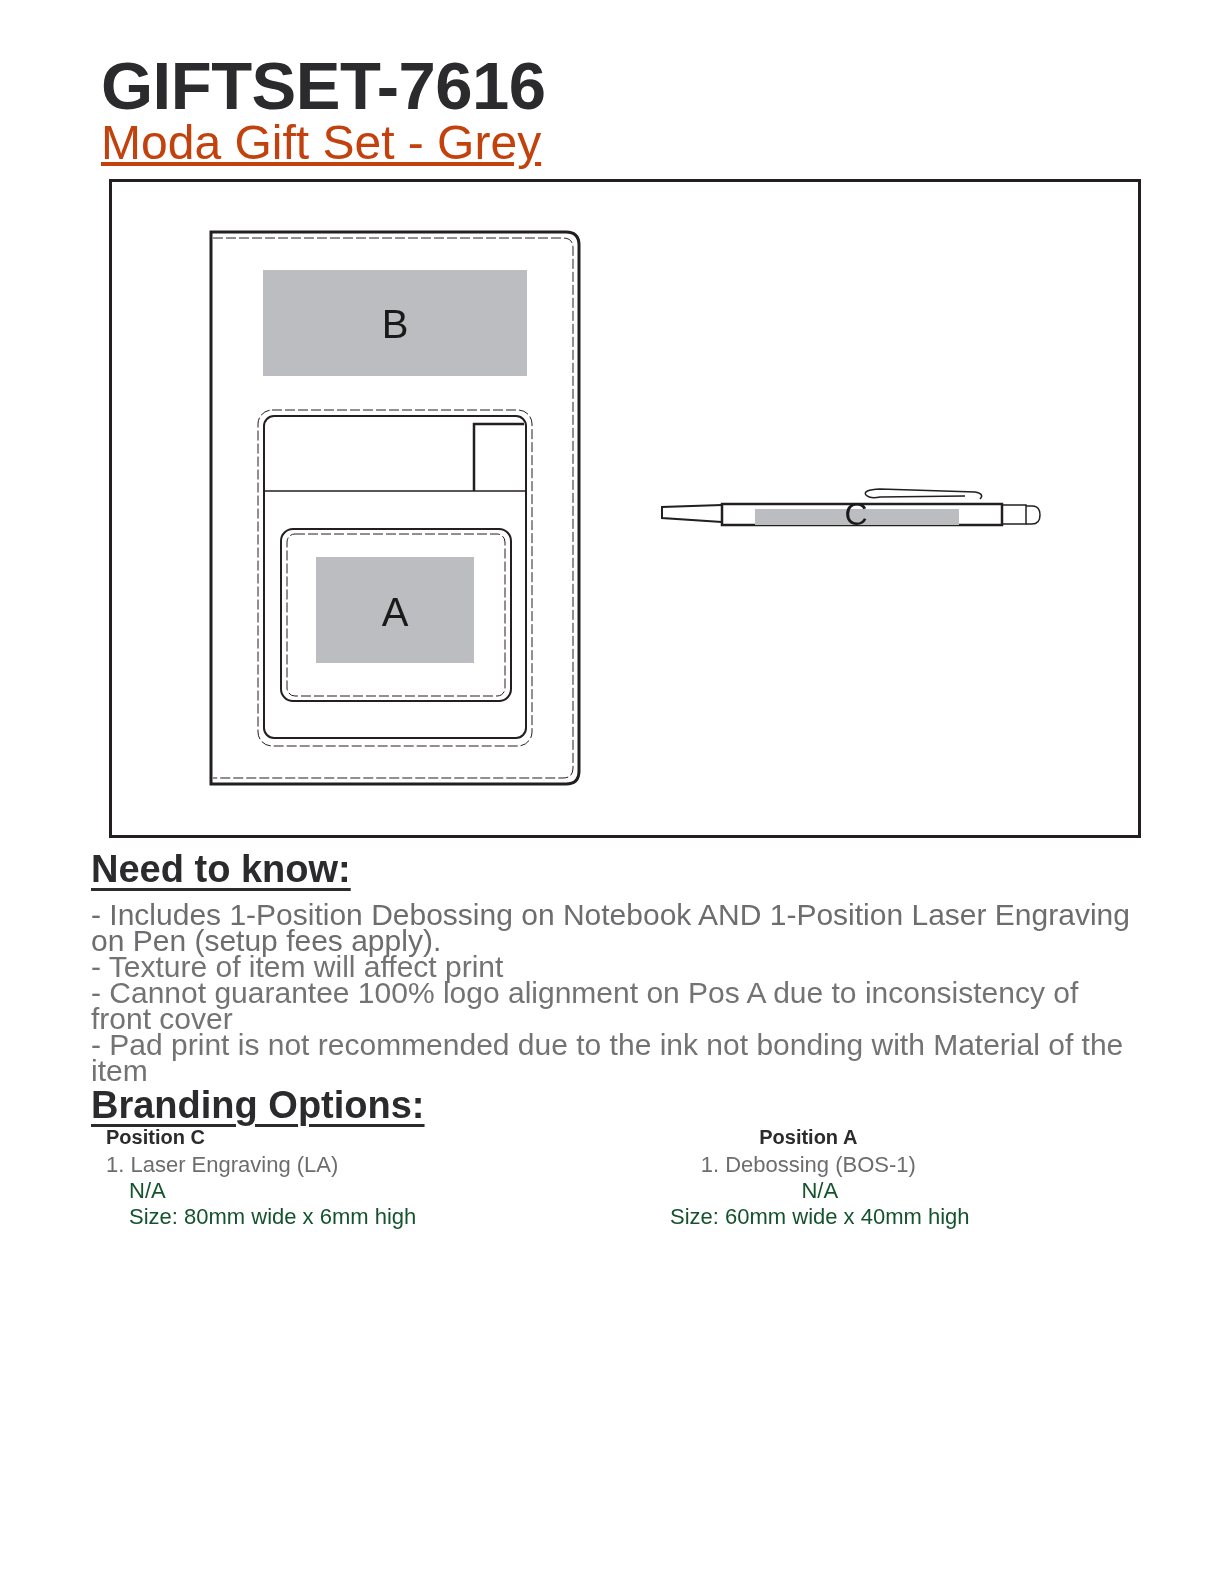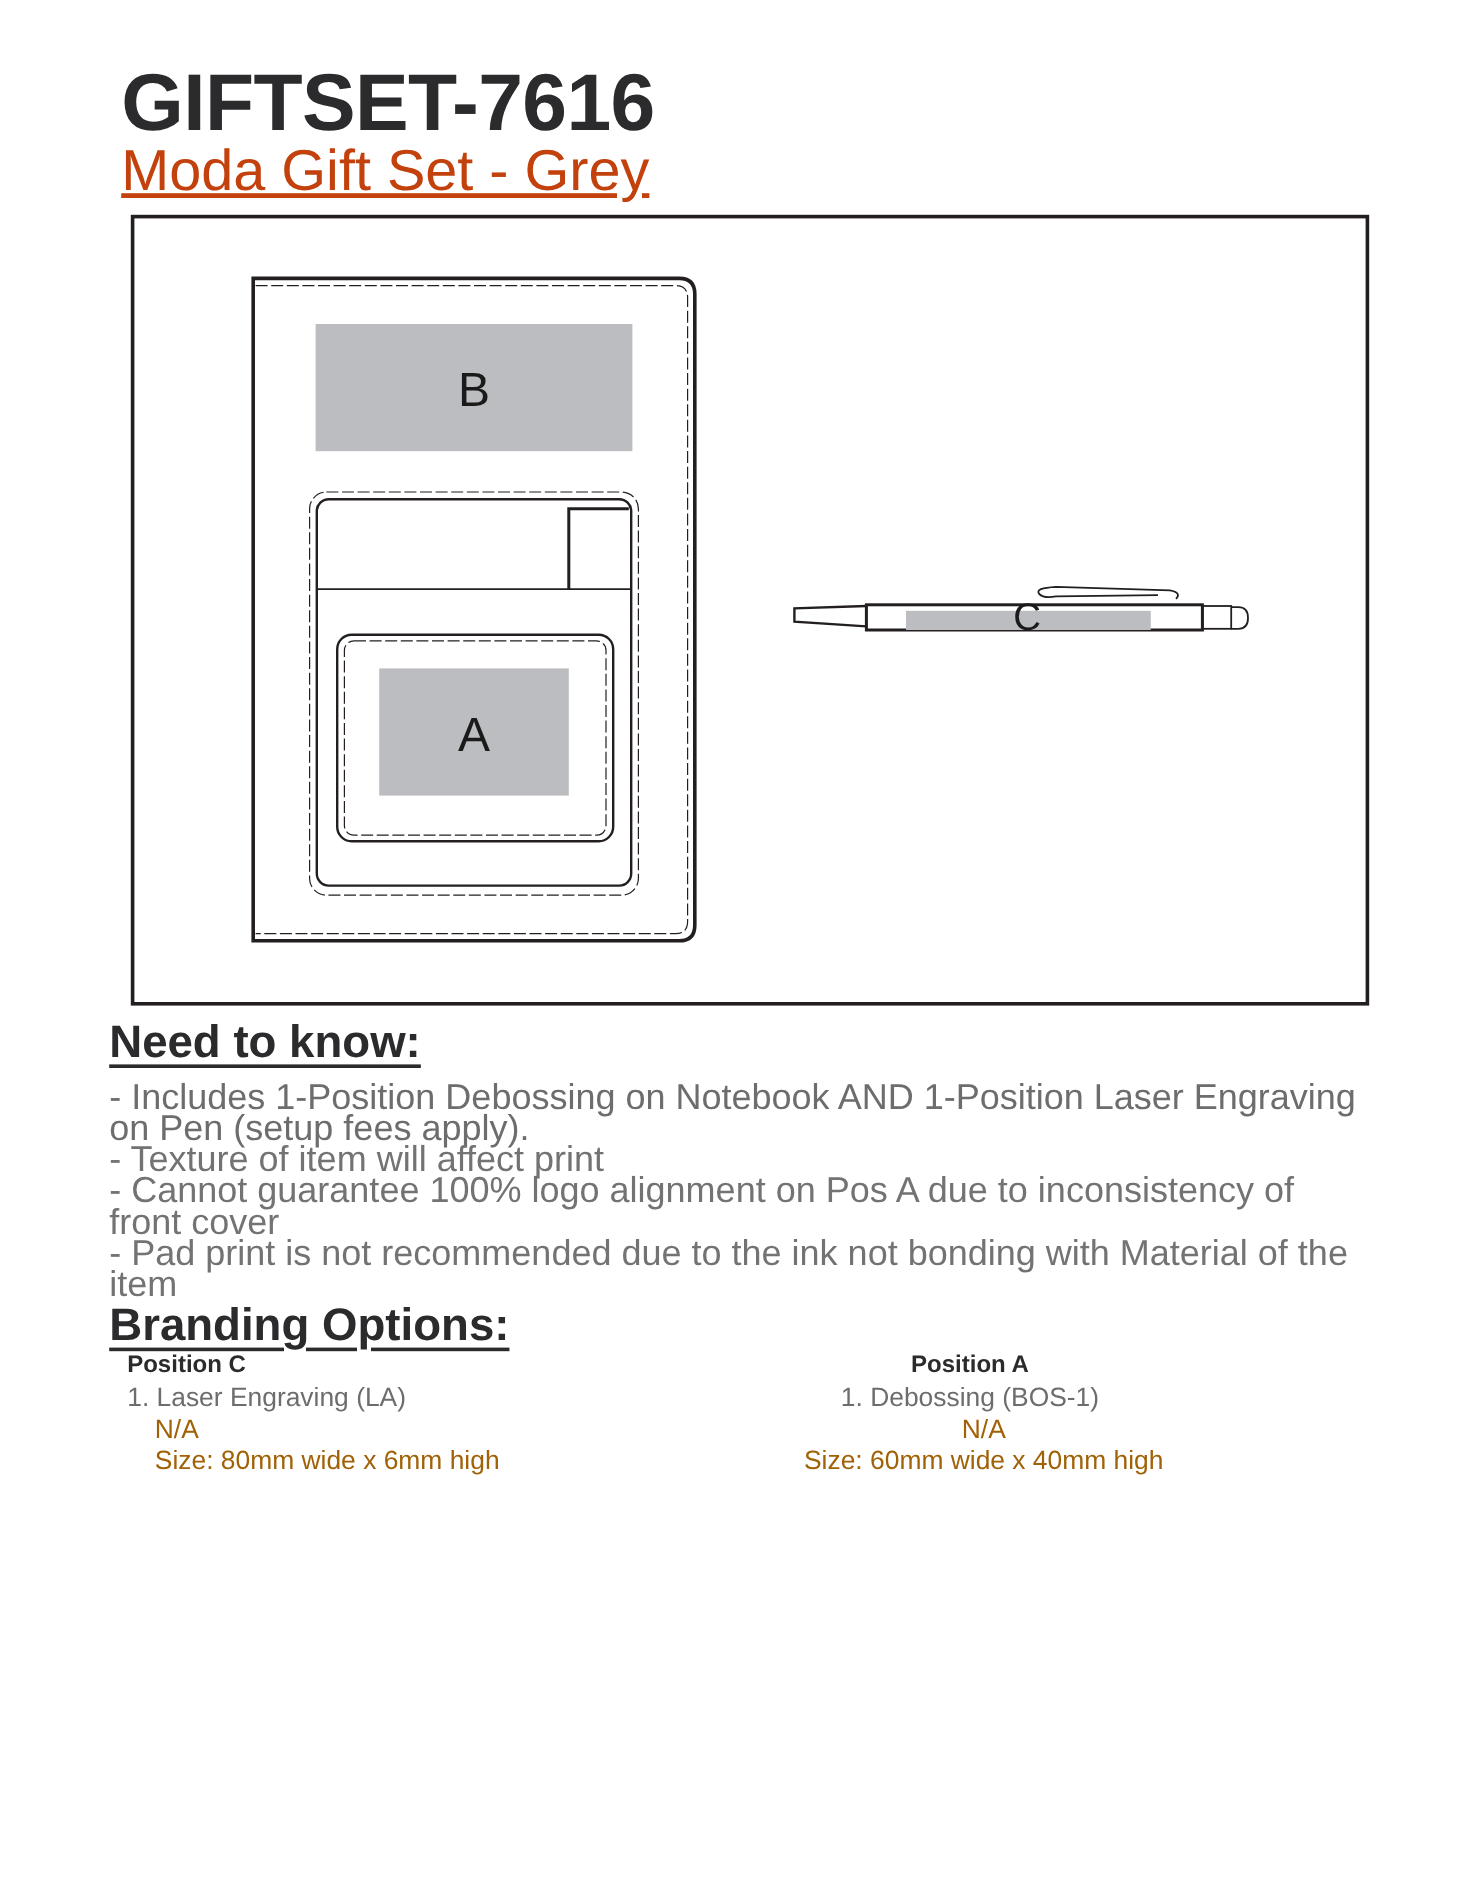--- a/index.html
+++ b/index.html
@@ -30,21 +30,21 @@
     .bo { top: 1082px; }
     .notes { position: absolute; left: 91px; top: 902px; width: 1050px; font-size: 30px; line-height: 26px; }
     .note { margin: 0; }
     .note.grey { color: #6d6d6f; }
     .note.red { color: #737373; }
     .pos-col { position: absolute; top: 1122px; font-size: 22px; line-height: 26px; }
     .pos-col.c { left: 106px; }
     .pos-col.a { left: 647px; text-align: center; }
     .pos-title { font-weight: bold; font-size: 20px; color: #2b2a2c; line-height: 30px; }
     .pos-line { color: #6d6d6f; white-space: pre; }
-    .pos-sub { padding-left: 23px; color: #a16207; }
+    .pos-sub { padding-left: 23px; color: #14532d; }
     .zone-label { font-family: "Liberation Sans", sans-serif; font-size: 40px; fill: #1a1a1a; }
   </style>
 </head>
 <body>
 
 <div class="sku">GIFTSET-7616</div>
 <div class="product-name">Moda Gift Set - Grey</div>
 
 <div class="frame">
   <svg width="1224" height="850" viewBox="0 0 1224 850">

